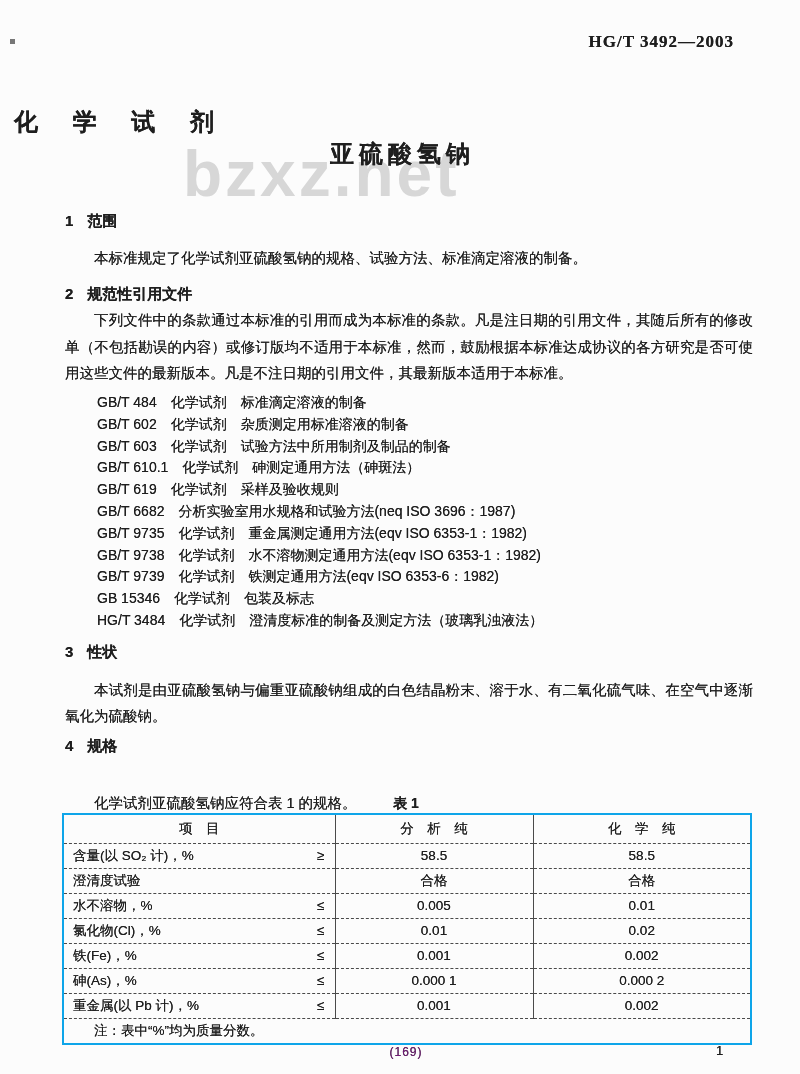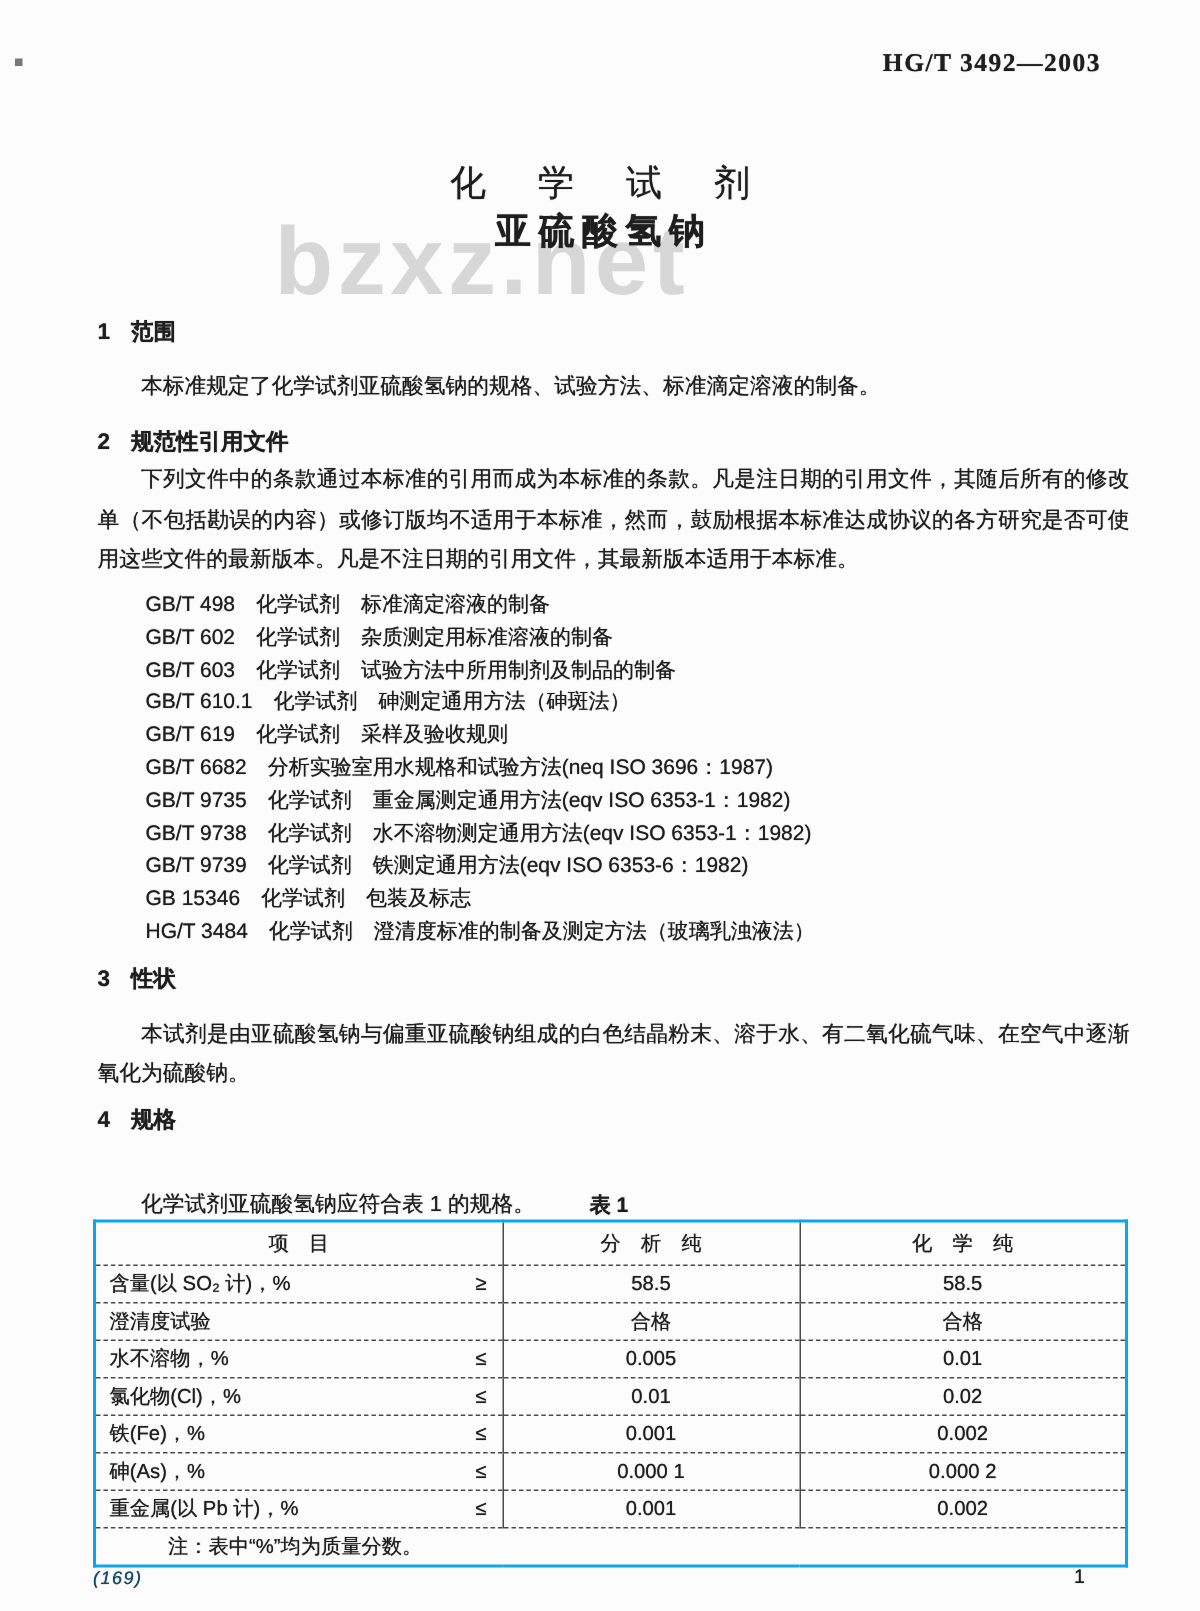--- a/index.html
+++ b/index.html
@@ -23,21 +23,21 @@
   }
 
   .watermark {
     position:absolute; top:142px; left:183px;
     font-size:64px; font-weight:800; letter-spacing:3px;
     color:#d7d7d7; z-index:0; line-height:1;
   }
 
   .title1 {
     position:absolute; top:106px; left:0; width:100%;
-    text-align:center; font-size:24px; font-weight:normal;
+    font-size:24px; font-weight:bold;
     letter-spacing:14px; text-indent:14px; z-index:1;
   }
   .title2 {
     position:absolute; top:138px; left:0; width:100%;
     text-align:center; font-size:24px; font-weight:bold;
     letter-spacing:5px; text-indent:5px; z-index:1;
   }
 
   .sec-h {
     position:absolute; left:65px;
@@ -81,26 +81,26 @@
     font-weight:normal; padding:0 6px; overflow:hidden; white-space:nowrap;
   }
   table.spec { border:2px solid #0ea5e9; }
   table.spec tr.hdr th { height:29px; text-align:center; }
   table.spec tr.data td { height:25px; }
   table.spec td.val { text-align:center; }
   table.spec td.itemcell { padding-left:9px; }
   .c1wrap { display:flex; justify-content:space-between; align-items:center; }
   .c1wrap .op { padding-right:4px; }
   table.spec tr.noterow td {
-    height:26px; padding-left:48px; border-top:1px dashed #4a4a4a;
+    height:26px; padding-left:30px; border-top:1px dashed #4a4a4a;
   }
 
   .footer-center {
     position:absolute; top:1045px; left:62px; width:688px;
-    text-align:left; font-size:12px; color:#0c4a6e; letter-spacing:1px;font-style:italic;
+    text-align:center; font-size:12px; color:#701a75; letter-spacing:1px;
   }
   .footer-page {
     position:absolute; top:1043px; left:716px; font-size:13px;
   }
 </style>
 </head>
 <body>
 
 <div class="page">
 
@@ -117,21 +117,21 @@
     <span class="num">1</span><span>范围</span>
   </div>
   <div class="para para-1 ink">本标准规定了化学试剂亚硫酸氢钠的规格、试验方法、标准滴定溶液的制备。</div>
 
   <div class="sec-h sec-h-2 ink">
     <span class="num">2</span><span>规范性引用文件</span>
   </div>
   <div class="para para-2 ink">下列文件中的条款通过本标准的引用而成为本标准的条款。凡是注日期的引用文件，其随后所有的修改单（不包括勘误的内容）或修订版均不适用于本标准，然而，鼓励根据本标准达成协议的各方研究是否可使用这些文件的最新版本。凡是不注日期的引用文件，其最新版本适用于本标准。</div>
 
   <div class="refs">
-    <div class="ref-item ink">GB/T 498　化学试剂　标准滴定溶液的制备</div>
+    <div class="ref-item ink">GB/T 484　化学试剂　标准滴定溶液的制备</div>
     <div class="ref-item ink">GB/T 602　化学试剂　杂质测定用标准溶液的制备</div>
     <div class="ref-item ink">GB/T 603　化学试剂　试验方法中所用制剂及制品的制备</div>
     <div class="ref-item ink">GB/T 610.1　化学试剂　砷测定通用方法（砷斑法）</div>
     <div class="ref-item ink">GB/T 619　化学试剂　采样及验收规则</div>
     <div class="ref-item ink">GB/T 6682　分析实验室用水规格和试验方法(neq ISO 3696：1987)</div>
     <div class="ref-item ink">GB/T 9735　化学试剂　重金属测定通用方法(eqv ISO 6353-1：1982)</div>
     <div class="ref-item ink">GB/T 9738　化学试剂　水不溶物测定通用方法(eqv ISO 6353-1：1982)</div>
     <div class="ref-item ink">GB/T 9739　化学试剂　铁测定通用方法(eqv ISO 6353-6：1982)</div>
     <div class="ref-item ink">GB 15346　化学试剂　包装及标志</div>
     <div class="ref-item ink">HG/T 3484　化学试剂　澄清度标准的制备及测定方法（玻璃乳浊液法）</div>

